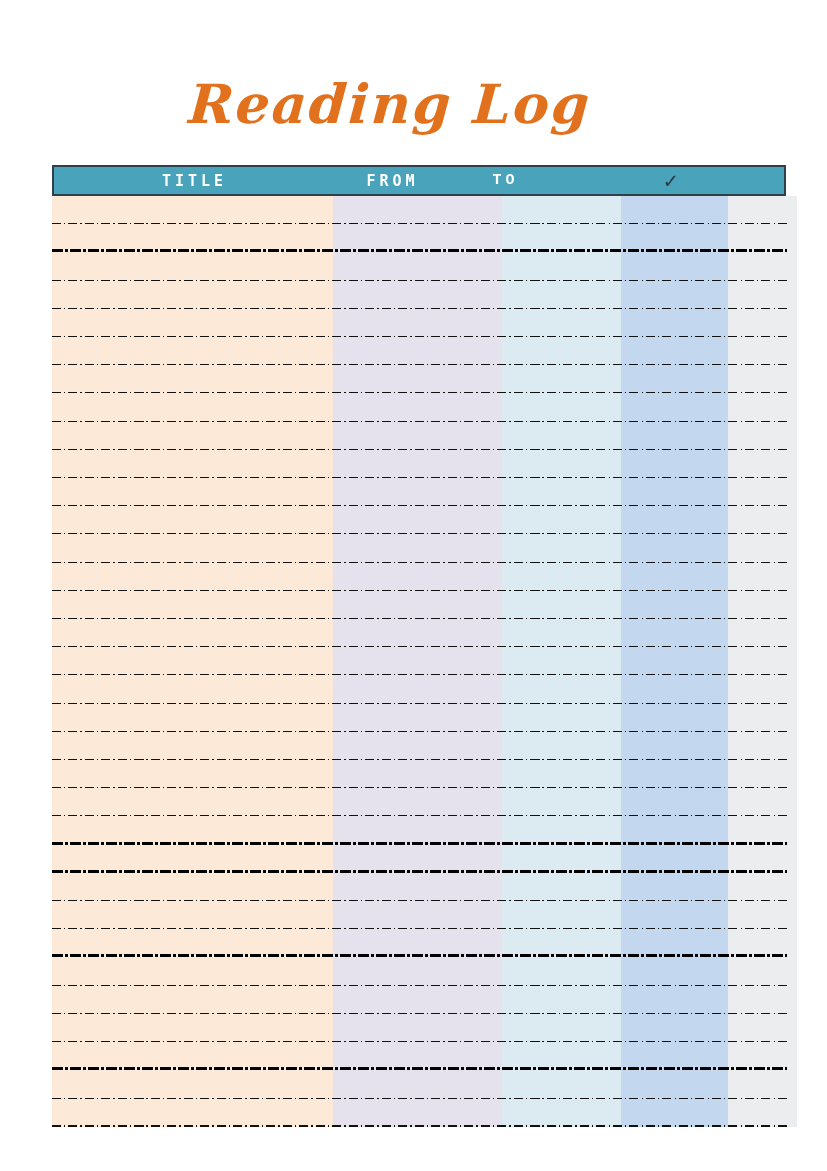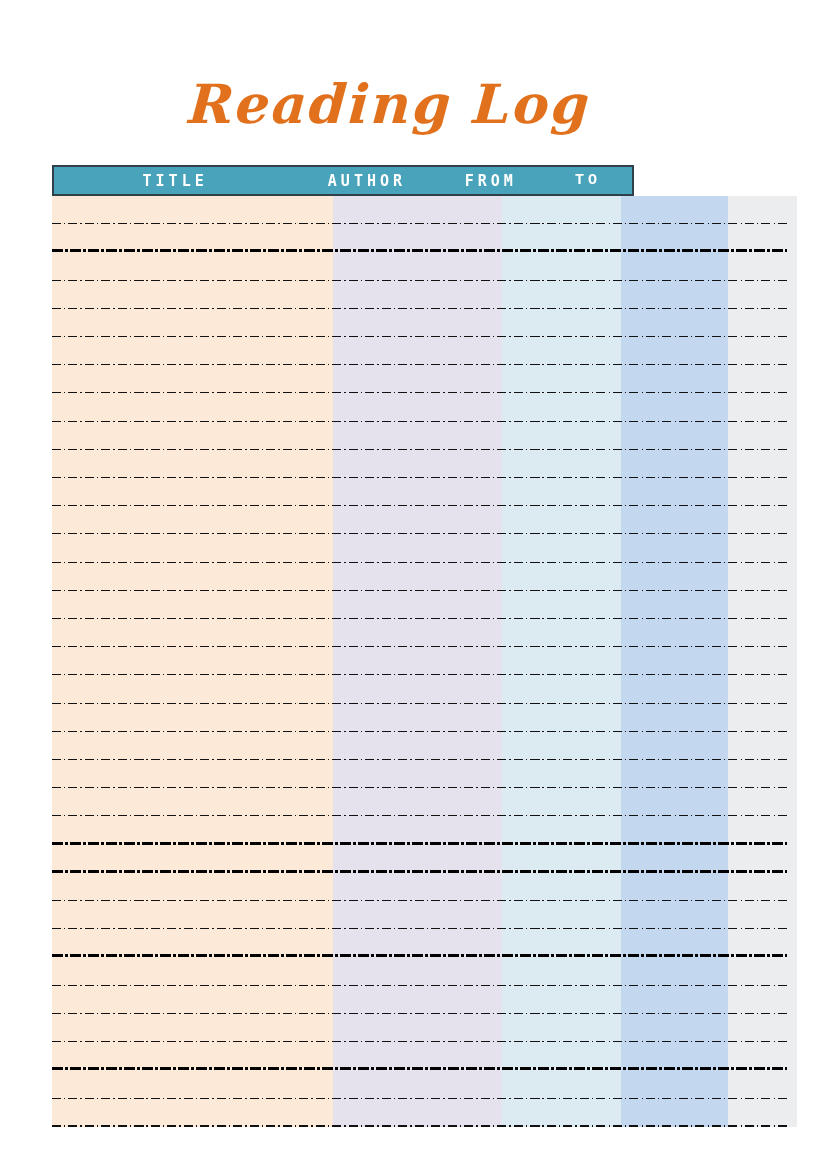--- a/index.html
+++ b/index.html
@@ -30,21 +30,21 @@
   }
   
   .log-table {
     position: absolute;
     left: 52px;
     top: 165px;
     width: 745px;
   }
   .table-header {
     display: flex;
-    width: 582px;
+    width: 734px;
     height: 31px;
     background: var(--header-teal, #49A3BA);
     border: 2px solid var(--header-border, #30404A);
   }
   .hcell {
     display: flex;
     align-items: center;
     justify-content: center;
     color: var(--header-text, #FFFFFF);
     font-family: "DejaVu Sans Mono", "Liberation Mono", monospace;
@@ -110,21 +110,20 @@
 <body>
 
 <div class="page">
 
   <div class="page-title">Reading Log</div>
 
   <div class="log-table">
 
     <div class="table-header">
       <div class="hcell c-title">TITLE</div>
-      <div class="hcell c-author">AUTHOR</div>
       <div class="hcell c-from">FROM</div>
       <div class="hcell c-to">TO</div>
       <div class="hcell c-check">
         <span class="check-glyph">✓</span>
       </div>
     </div>
 
     <div class="table-rows">
         <div class="row"></div>
         <div class="row thick"></div>

